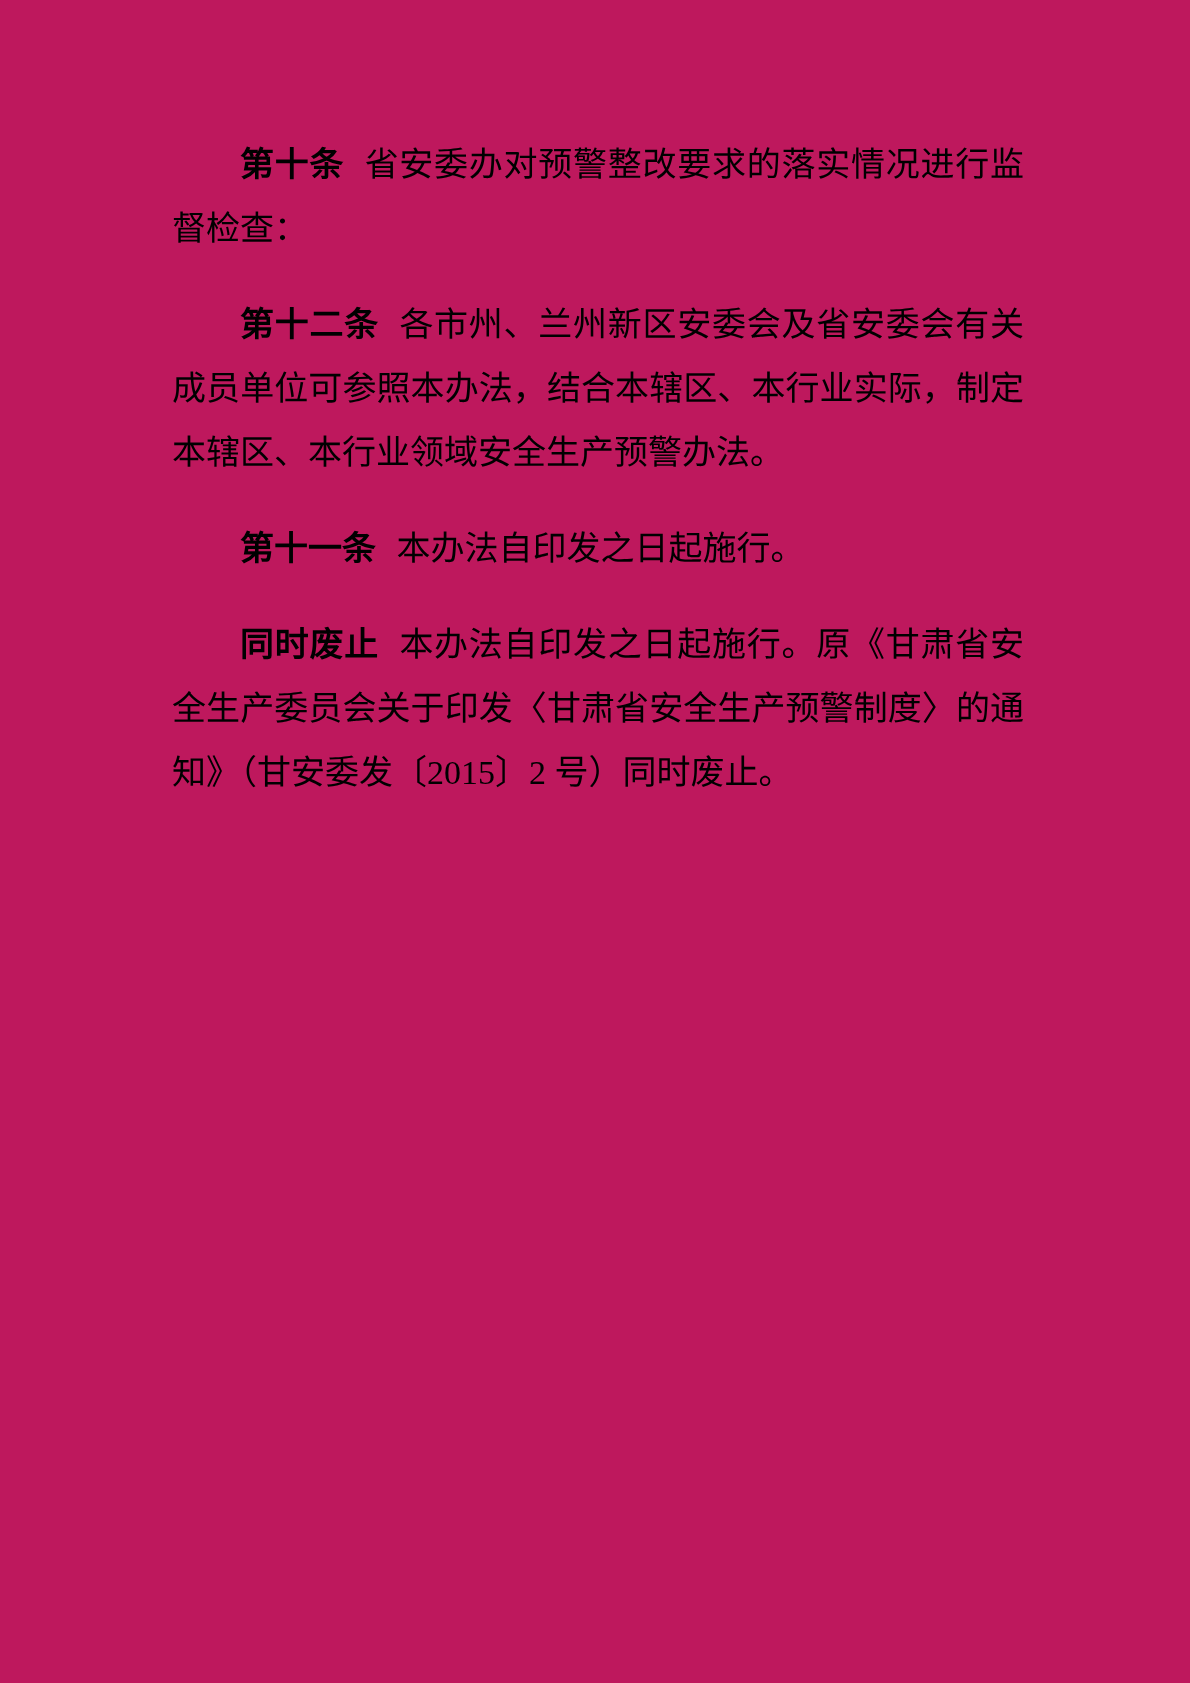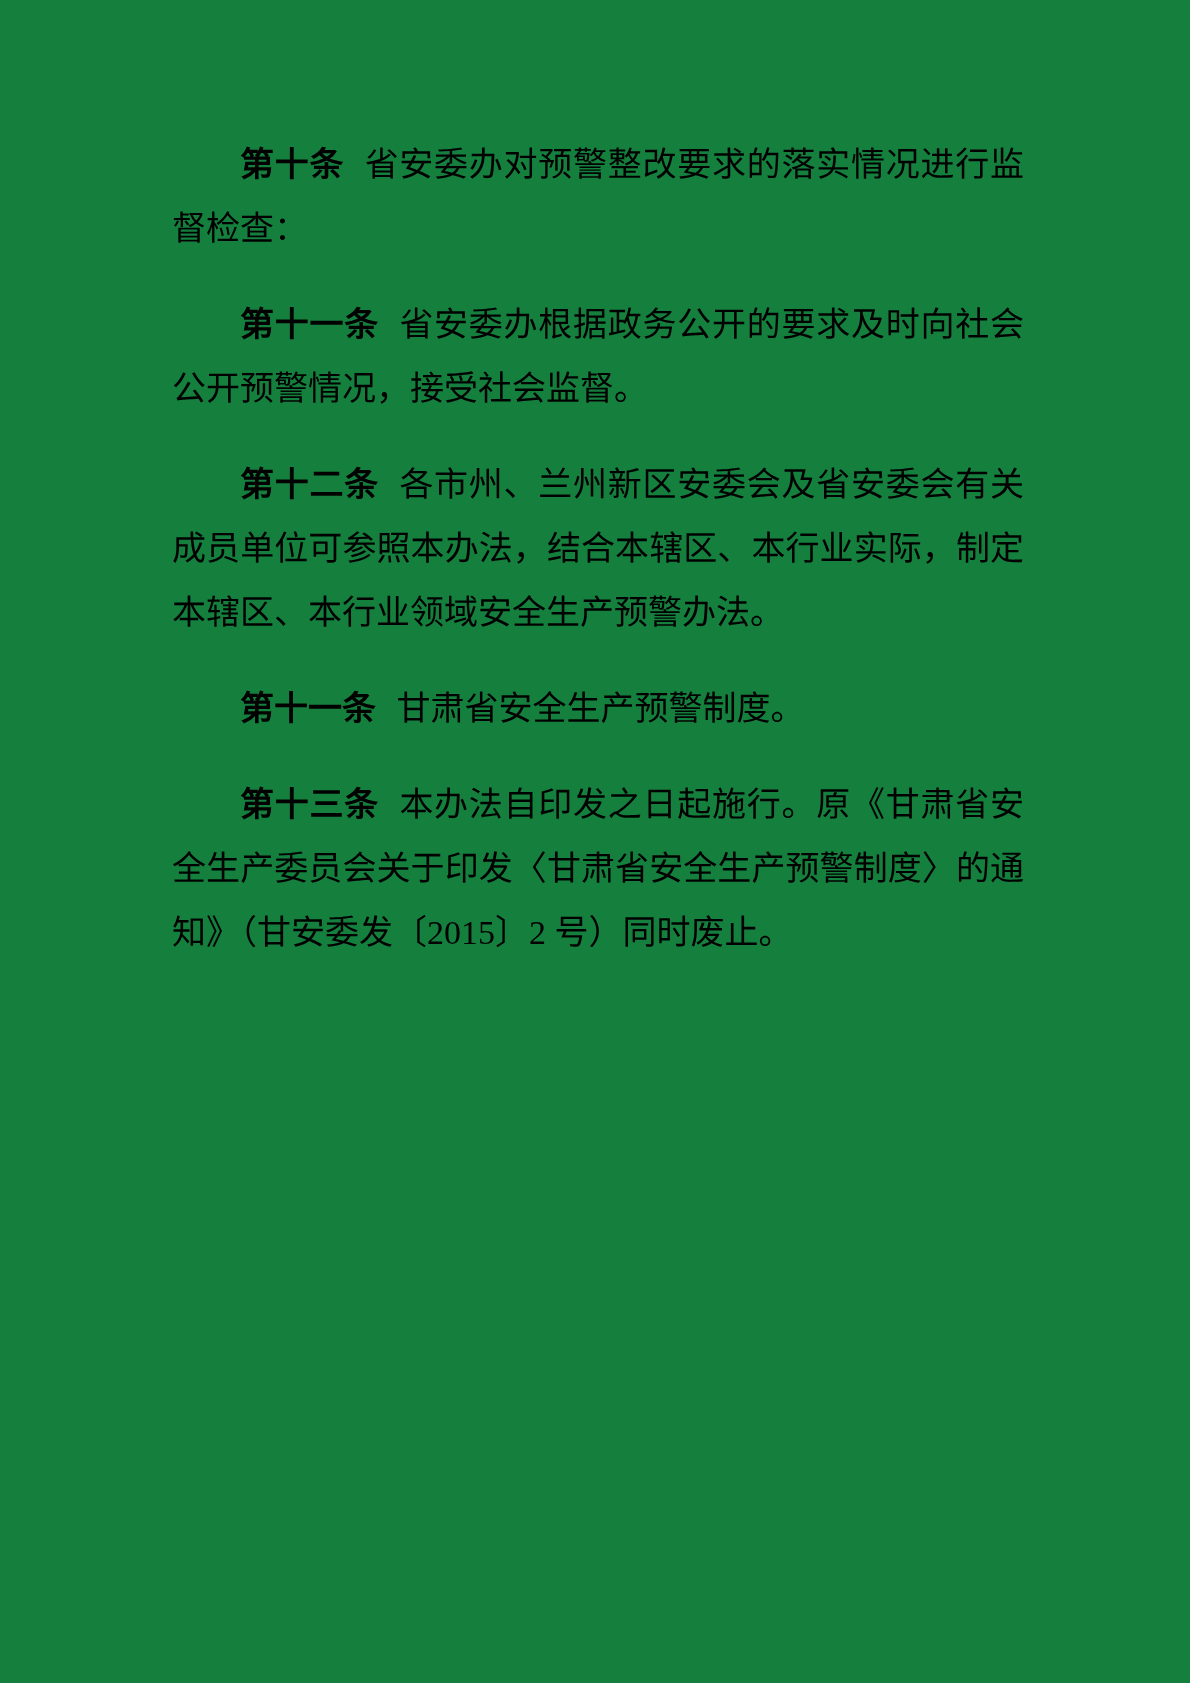--- a/index.html
+++ b/index.html
@@ -5,21 +5,21 @@
   html, body {
     margin: 0;
     padding: 0;
     background: #ffffff;
   }
   .page {
     position: relative;
     width: 1190px;
     height: 1683px;
     box-sizing: border-box;
-    background: #15803d;
+    background: #be185d;
     color: #000000;
     padding: 133px 166px 0 172px;
     font-family: "Liberation Serif", "DejaVu Serif", serif;
     font-size: 34px;
     line-height: 64px;
     overflow: hidden;
   }
   .para {
     margin: 0 0 32px 0;
     text-indent: 68px;
@@ -36,21 +36,20 @@
 </head>
 <body>
 
 <div class="page">
 
   <p class="para"><b class="article-label">第十条</b><span>省安委办对预警整改要求的落实情况进行监督检查：</span></p>
 
 
 
 
-  <p class="para"><b class="article-label">第十一条</b><span>省安委办根据政务公开的要求及时向社会公开预警情况，接受社会监督。</span></p>
 
   <p class="para"><b class="article-label">第十二条</b><span>各市州、兰州新区安委会及省安委会有关成员单位可参照本办法，结合本辖区、本行业实际，制定本辖区、本行业领域安全生产预警办法。</span></p>
 
-  <p class="para"><b class="article-label">第十一条</b><span>甘肃省安全生产预警制度。</span></p>
+  <p class="para"><b class="article-label">第十一条</b><span>本办法自印发之日起施行。</span></p>
 
-  <p class="para"><b class="article-label">第十三条</b><span>本办法自印发之日起施行。原《甘肃省安全生产委员会关于印发〈甘肃省安全生产预警制度〉的通知》（甘安委发〔2015〕2 号）同时废止。</span></p>
+  <p class="para"><b class="article-label">同时废止</b><span>本办法自印发之日起施行。原《甘肃省安全生产委员会关于印发〈甘肃省安全生产预警制度〉的通知》（甘安委发〔2015〕2 号）同时废止。</span></p>
 
 </div>
 
 </body></html>

